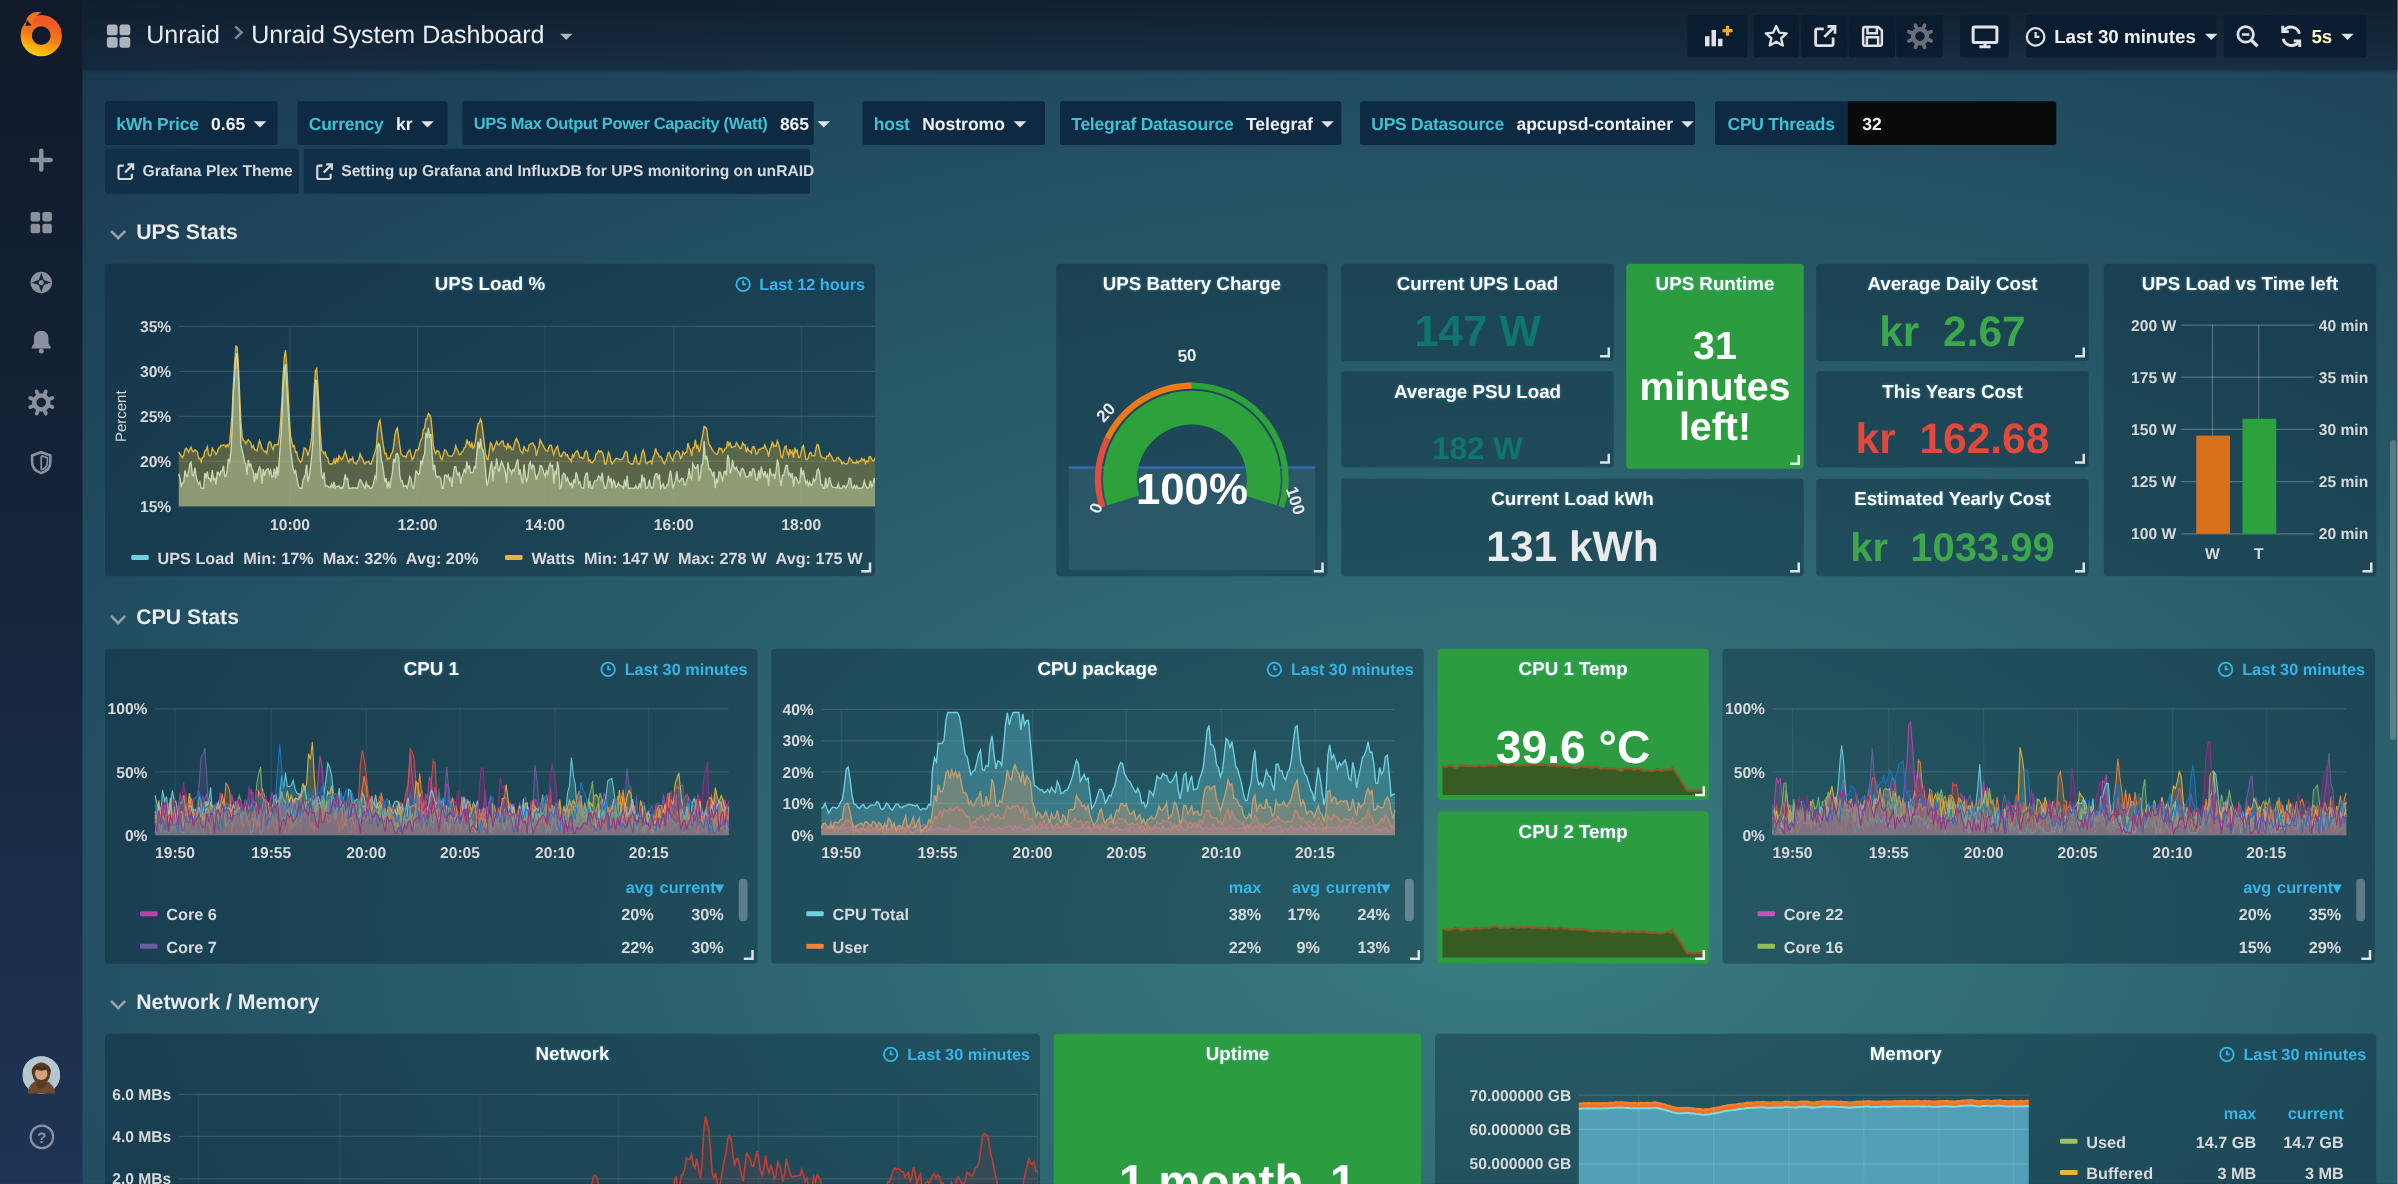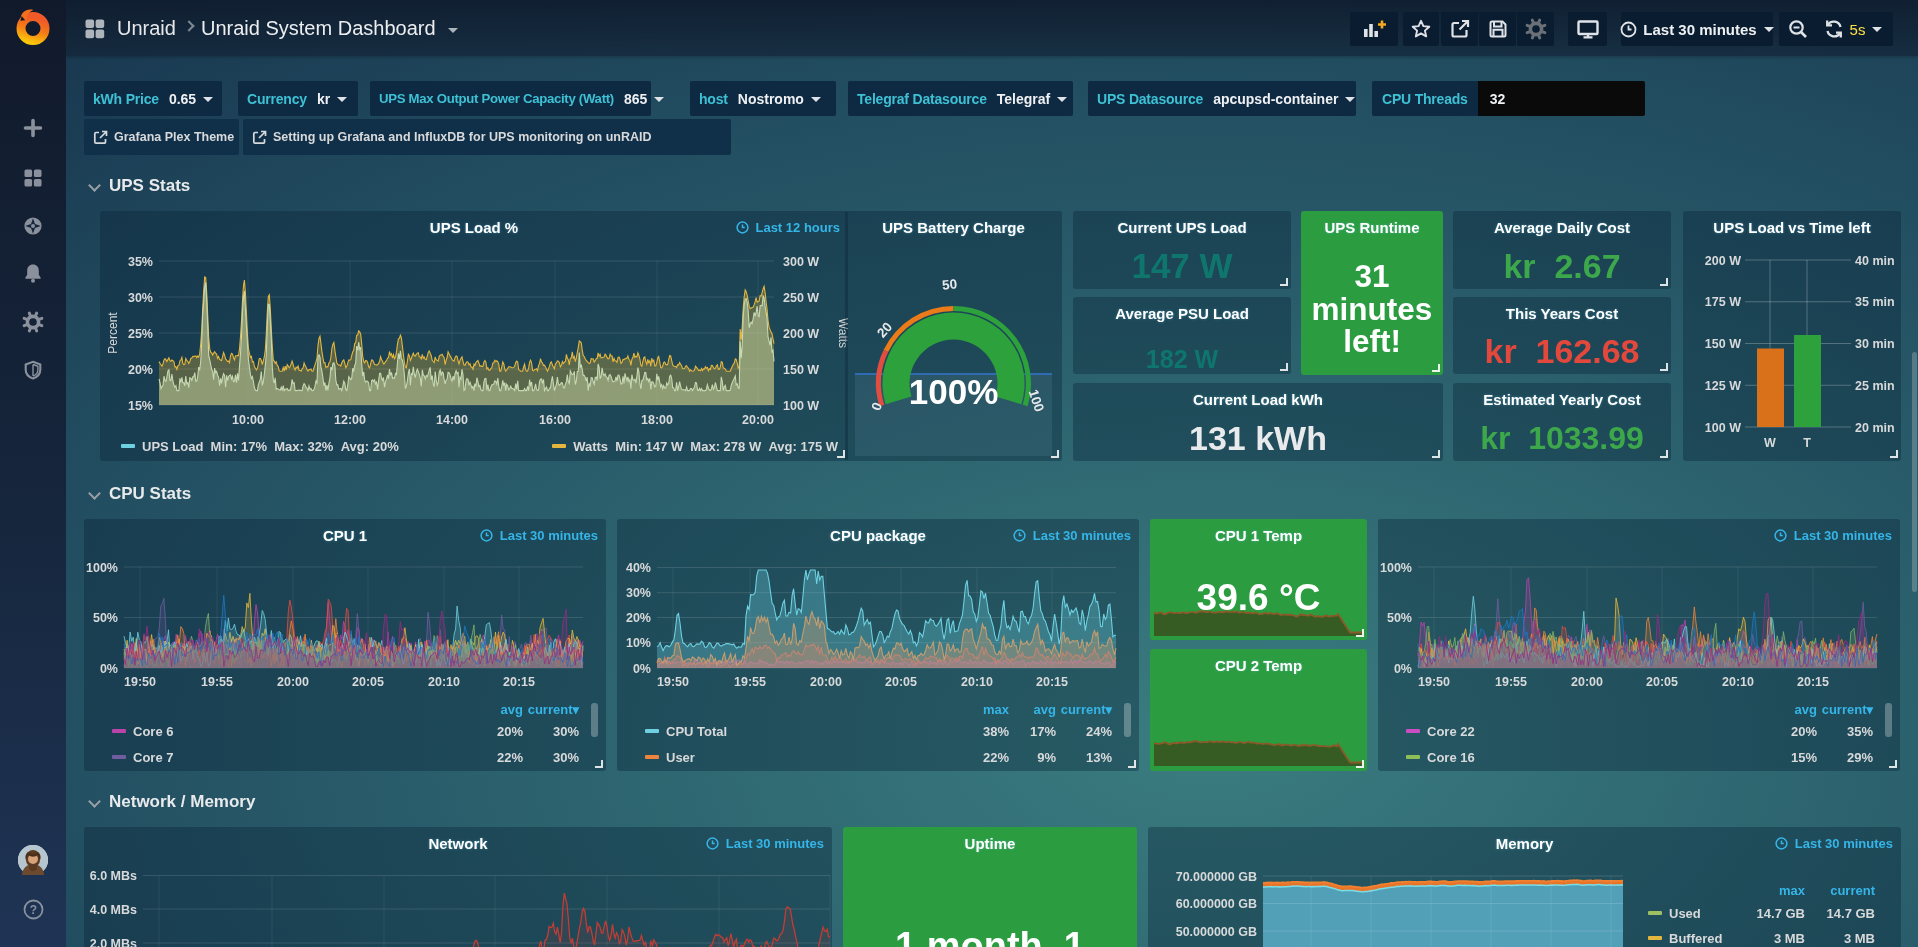--- a/index.html
+++ b/index.html
@@ -162,21 +162,21 @@
         <path d="M8.5 4.5 V8.5 H11.5" fill="none" stroke="#dfe2e6" stroke-width="1.8"></path>
       </svg>
 Last 30 minutes<span class="caret"></span></div>
     <div class="ibox" style="left:1713px;width:37px">
       <svg width="22" height="22" viewBox="0 0 22 22">
         <circle cx="9.5" cy="9.5" r="6.2" fill="none" stroke="#dfe2e6" stroke-width="2.2"></circle>
         <path d="M14 14 L19 19" stroke="#dfe2e6" stroke-width="2.6"></path>
         <path d="M6.5 9.5 h6" stroke="#dfe2e6" stroke-width="2"></path>
       </svg>
     </div>
-    <div class="ibox" style="left:1747px;width:80px;color:#fde047;font-size:15px;font-weight:normal">
+    <div class="ibox" style="left:1747px;width:80px;color:#fef9c3;font-size:15px;font-weight:bold">
 <svg width="20" height="20" viewBox="0 0 20 20" style="margin-right:6px">
         <path d="M16.5 8 A7 7 0 0 0 4 5.5 M3.5 12 A7 7 0 0 0 16 14.5" fill="none" stroke="#dfe2e6" stroke-width="2.3"></path>
         <path d="M3.2 1.5 V6.3 H8" fill="none" stroke="#dfe2e6" stroke-width="2.3"></path>
         <path d="M16.8 18.5 V13.7 H12" fill="none" stroke="#dfe2e6" stroke-width="2.3"></path>
       </svg>
 5s<span class="caret"></span></div>
   </div>
 <div class="chip" style="left:84px;top:81px;width:138px">
     <span class="lab">kWh Price</span>
     <span class="val">0.65<span class="caret"></span></span>
@@ -202,28 +202,28 @@
     <span class="val">apcupsd-container<span class="caret"></span></span>
   </div>
 <div class="chip" style="left:1372px;top:81px;width:273px;background:transparent;padding:0">
 <span style="background:#0e2942;height:35px;display:flex;align-items:center;padding:0 10px;border-radius:2px 0 0 2px" class="lab">CPU Threads</span>
 <span style="background:#0a0a0a;height:35px;display:flex;align-items:center;padding:0 12px;flex:1;border-radius:0 2px 2px 0;color:#eef0f2">32</span>
   </div>
 <div class="link" style="left:84px;top:119px;width:155px"><svg width="17" height="17" viewBox="0 0 17 17">
       <path d="M7 3.5 H4 a1.2 1.2 0 0 0 -1.2 1.2 V13 a1.2 1.2 0 0 0 1.2 1.2 H12.3 a1.2 1.2 0 0 0 1.2-1.2 V10" fill="none" stroke="#d8d9da" stroke-width="1.7"></path>
       <path d="M10 2.5 h4.5 v4.5 M14.5 2.5 L8 9" fill="none" stroke="#d8d9da" stroke-width="1.7"></path>
     </svg>Grafana Plex Theme</div>
-<div class="link" style="left:243px;top:119px;width:488px"><svg width="17" height="17" viewBox="0 0 17 17">
+<div class="link" style="left:243px;top:119px;width:405px"><svg width="17" height="17" viewBox="0 0 17 17">
       <path d="M7 3.5 H4 a1.2 1.2 0 0 0 -1.2 1.2 V13 a1.2 1.2 0 0 0 1.2 1.2 H12.3 a1.2 1.2 0 0 0 1.2-1.2 V10" fill="none" stroke="#d8d9da" stroke-width="1.7"></path>
       <path d="M10 2.5 h4.5 v4.5 M14.5 2.5 L8 9" fill="none" stroke="#d8d9da" stroke-width="1.7"></path>
     </svg>Setting up Grafana and InfluxDB for UPS monitoring on unRAID</div>
 <div class="shead" style="left:90px;top:176px"><span class="chev"></span>UPS Stats</div>
 <div class="shead" style="left:90px;top:484px"><span class="chev"></span>CPU Stats</div>
 <div class="shead" style="left:90px;top:792px"><span class="chev"></span>Network / Memory</div>
-<div class="panel" style="left:100px;top:211px;width:748px;height:250px">
+<div class="panel" style="left:84px;top:211px;width:616px;height:250px">
     <div class="ptitle">UPS Load %</div>
     <div class="trange"><svg width="13" height="13" viewBox="0 0 13 13">
         <circle cx="6.5" cy="6.5" r="5.4" fill="none" stroke="#35b5e8" stroke-width="1.5"></circle>
         <path d="M6.5 3.4 V6.5 H8.8" fill="none" stroke="#35b5e8" stroke-width="1.5"></path>
       </svg> Last 12 hours</div>
     <svg class="abs" width="748" height="250" viewBox="0 0 748 250">
       <line x1="59" y1="50" x2="674" y2="50" stroke="rgba(255,255,255,0.12)" stroke-width="1"></line>
       <line x1="59" y1="86" x2="674" y2="86" stroke="rgba(255,255,255,0.12)" stroke-width="1"></line>
       <line x1="59" y1="122" x2="674" y2="122" stroke="rgba(255,255,255,0.12)" stroke-width="1"></line>
       <line x1="59" y1="158" x2="674" y2="158" stroke="rgba(255,255,255,0.12)" stroke-width="1"></line>

